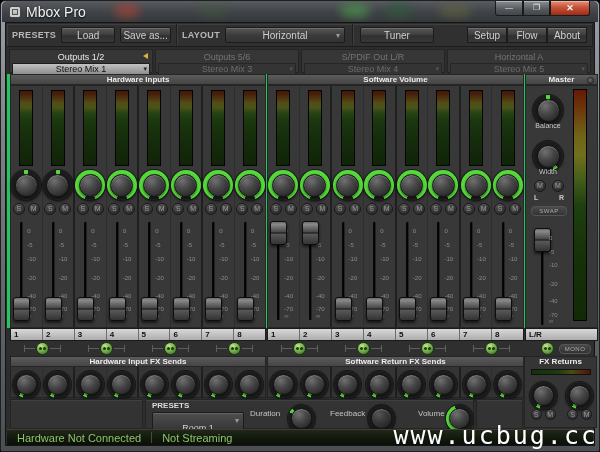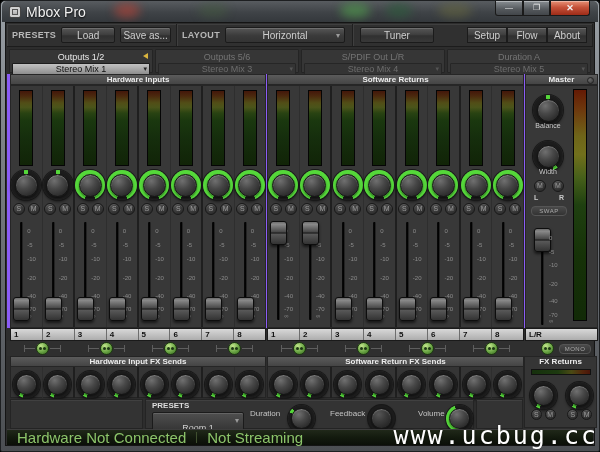--- a/index.html
+++ b/index.html
@@ -70,21 +70,21 @@
   .speaker { position:absolute; right:2px; top:2px; width:0; height:0;
     border:3px solid transparent; border-right:5px solid #d9b43e; }
   .mix-select { position:relative; height:12px; margin-top:1px; border:1px solid #262626; border-radius:1px;
     background:#343434; color:#6d6d6d; font-size:9px;
     display:flex; align-items:center; justify-content:center; }
   .mix-select.active { background:linear-gradient(180deg,#c2c2c2,#8e8e8e); color:#101010; border-color:#1d1d1d; }
   .mix-arrow { position:absolute; right:2px; top:1px; font-size:7px; color:#555; }
   .mix-select.active .mix-arrow { color:#222; }
 
   
-  .mixer { position:absolute; left:1px; right:1px; top:51px; height:254px; background:#8b5cf6; }
+  .mixer { position:absolute; left:1px; right:1px; top:51px; height:254px; background:#22c55e; }
   .sechdr { position:absolute; top:0; height:11px; background:linear-gradient(180deg,#5b5b5b,#454545);
     border:1px solid #262626; color:#ececec; font-size:8px; font-weight:bold;
     display:flex; align-items:center; justify-content:center; }
   .sechdr.hw { left:3px; width:256px; }
   .sechdr.sw { left:260px; width:257px; }
   .sechdr.ms { left:518px; width:73px; }
   .hdrcircle { position:absolute; right:3px; top:2px; width:7px; height:7px; border-radius:50%;
     background:radial-gradient(circle at 35% 30%,#6a6a6a,#3a3a3a); border:1px solid #222; }
   .mixbody { position:absolute; left:0; right:0; top:11px; height:243px; }
   .strips { position:absolute; top:0; height:243px; display:flex; background:#383838; border:1px solid #262626; }
@@ -211,21 +211,21 @@
     box-shadow:inset 0 1px 0 #646464; }
   .efflbl2 { position:absolute; top:9px; color:#c4c4c4; font-size:8px; }
   .lbl-dur { left:104px; } .lbl-fb { left:184px; } .lbl-vol { left:272px; }
   .effknob { position:absolute; top:1px; }
   .k-dur { left:142px; } .k-fb { left:222px; } .k-vol { left:300px; }
 
   
   .statusbar { position:absolute; left:1px; right:1px; top:406px; height:16px;
     background:linear-gradient(180deg,#202819 0%,#131a0e 50%,#0b0f08 100%);
     border-top:1px solid #3d3d3d; display:flex; align-items:center; }
-  .statustext { color:#8cc46a; font-size:15px; padding:0 10px;text-align:right; }
+  .statustext { color:#8cc46a; font-size:11px; padding:0 10px;text-align:right; }
   .statussep { width:1px; height:11px; background:#3f4f2f; }
 
   .watermark { position:absolute; right:1px; bottom:1px; color:#ffffff;
     font-family:"DejaVu Sans Mono", monospace; font-size:25px; letter-spacing:2px;
     text-shadow:0 0 2px rgba(0,0,0,.4); z-index:50; }
 </style>
 </head>
 <body>
 
 <div class="window">
@@ -302,35 +302,35 @@
           <div class="tab-label-row">
             <span class="tab-label">S/PDIF Out L/R</span>
           </div>
           <div class="mix-select">
             <span>Stereo Mix 4</span>
             <span class="mix-arrow">▾</span>
           </div>
         </div>
         <div class="tab">
           <div class="tab-label-row">
-            <span class="tab-label">Duration A</span>
+            <span class="tab-label">Horizontal A</span>
           </div>
           <div class="mix-select">
             <span>Stereo Mix 5</span>
             <span class="mix-arrow">▾</span>
           </div>
         </div>
       </div>
 
     <div class="mixer">
       <div class="sechdr hw">
           <span>Hardware Inputs</span>
         </div>
       <div class="sechdr sw">
-          <span>Software Returns</span>
+          <span>Software Volume</span>
         </div>
       <div class="sechdr ms">
         <span>Master</span>
         <span class="hdrcircle"></span>
       </div>
       <div class="mixbody">
         <div class="strips hw">
             <div class="strip">
               <div class="meterwell">
                 <div class="meterfill"></div>

